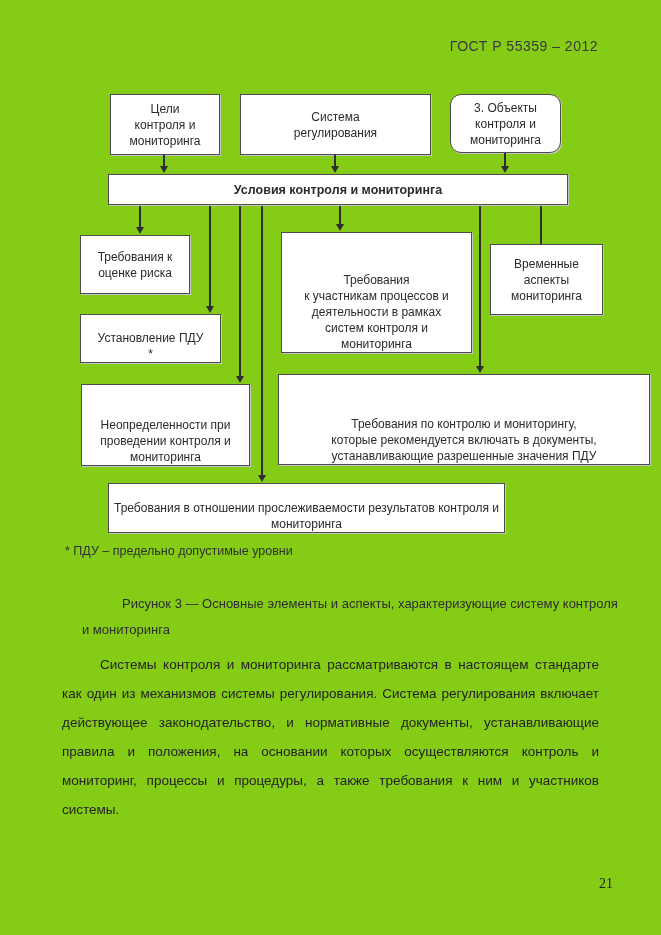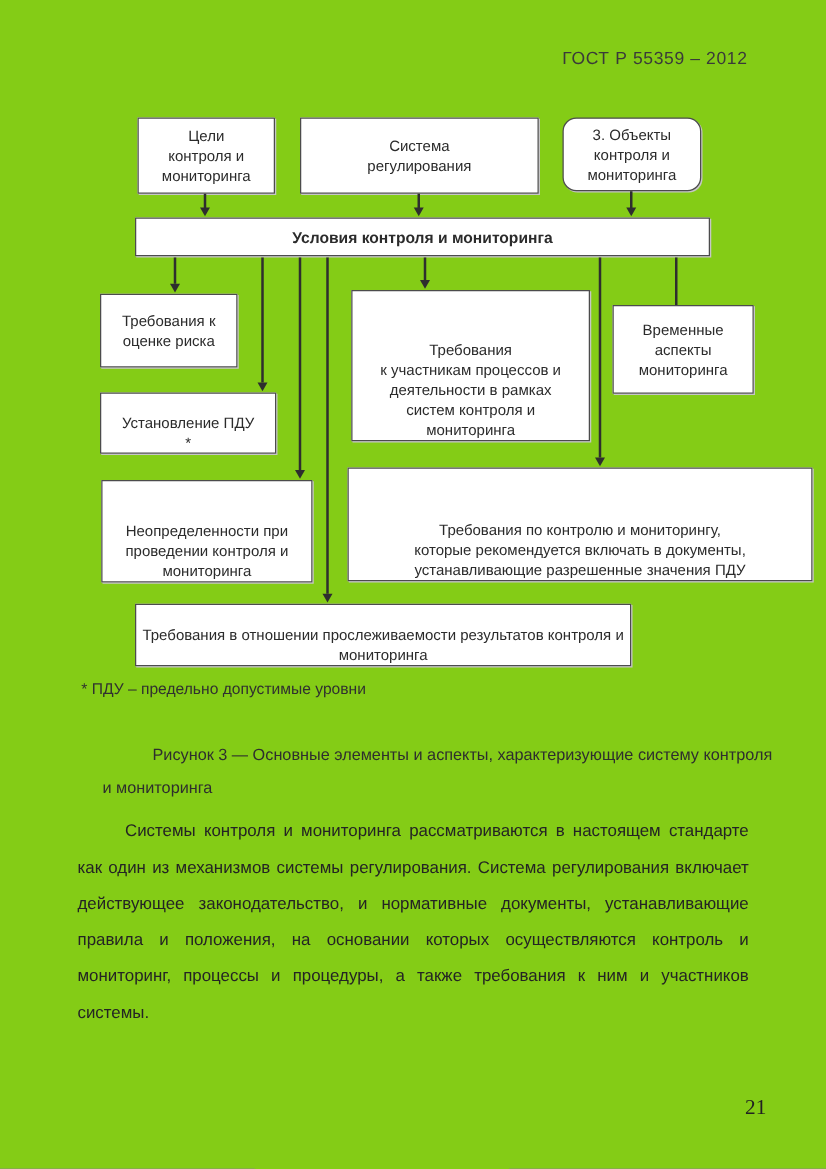--- a/index.html
+++ b/index.html
@@ -49,21 +49,21 @@
   }
   .body-paragraph {
     position:absolute; left:62px; top:650px; width:537px;
     font-size:13.5px; line-height:29px;
     text-align:justify; text-indent:38px;
     color:#242424;
   }
   .page-number {
     position:absolute; top:876px; right:48px;
     font-family:"Liberation Serif", serif;
-    font-size:17px; color:#222;
+    font-size:14px; color:#222;
   }
 </style>
 </head>
 <body>
 
 <div class="page">
 
   <div class="doc-header">ГОСТ Р 55359 – 2012</div>
 
   <div class="box v-center" style="left:110px; top:94px; width:110px; height:61px;">

